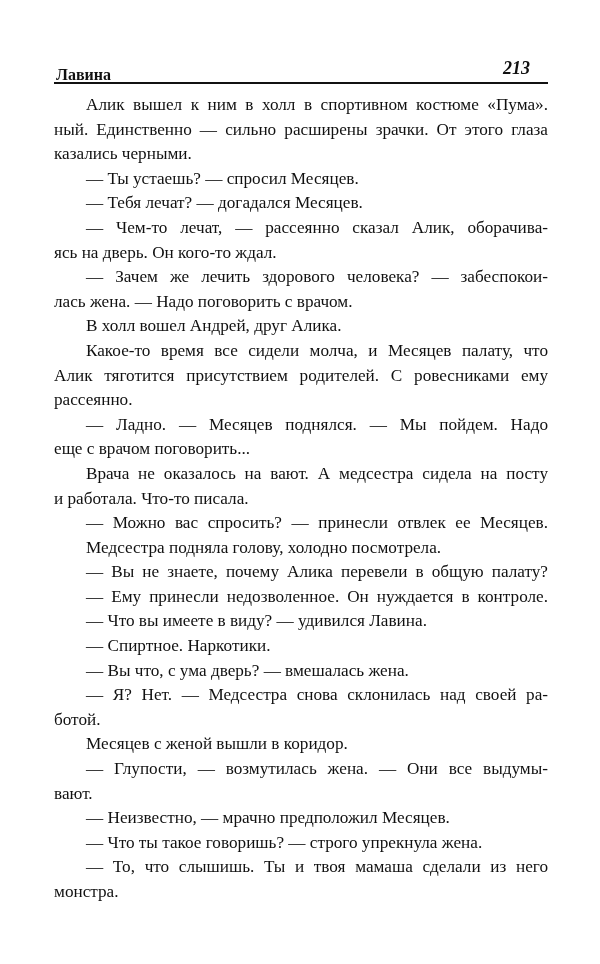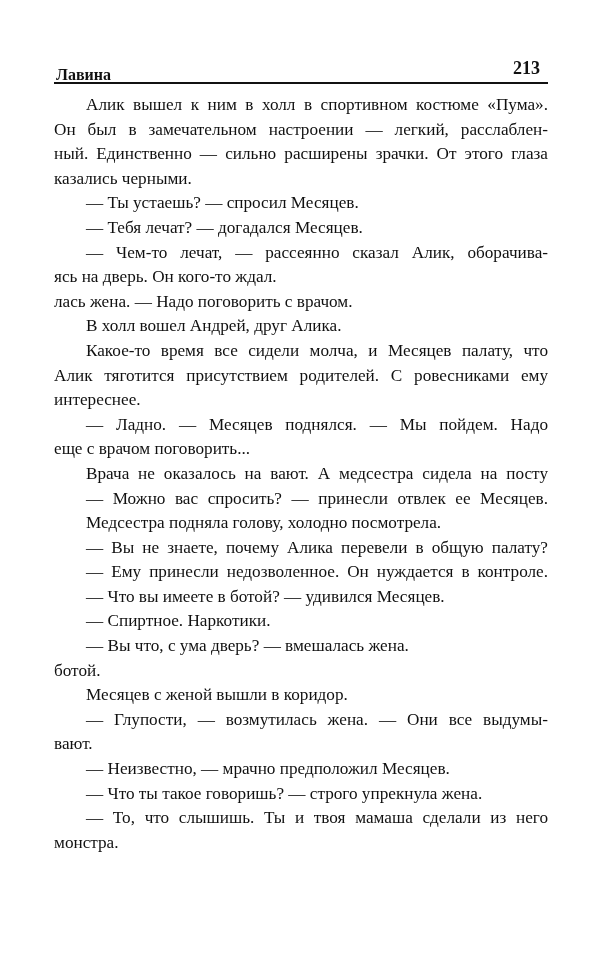--- a/index.html
+++ b/index.html
@@ -3,21 +3,21 @@
 <meta charset="utf-8">
 <style>
   html, body { margin: 0; padding: 0; background: #ffffff; }
   body { width: 600px; height: 964px; position: relative; overflow: hidden; }
   .page { position: absolute; left: 54px; top: 0; width: 494px; }
   .running-head {
     position: absolute; top: 58px; left: 0; width: 494px; height: 22px;
     font-family: "Liberation Serif", serif; font-weight: bold; color: #111;
   }
   .head-title { position: absolute; left: 2px; top: 8px; font-size: 16px; }
-  .head-num { position: absolute; right: 8px; top: 0; font-size: 18px; }
+  .head-num { position: absolute; right: 18px; top: 0; font-size: 18px; font-style: italic; }
   .rule { position: absolute; top: 82px; left: 0; width: 494px; height: 2px; background: #111; }
   .body-text {
     position: absolute; top: 93px; left: 0; width: 494px;
     font-family: "Liberation Serif", serif; font-size: 17.2px; line-height: 24.6px;
     color: #111; text-align: justify;
   }
   .line { display: block; height: 24.6px; white-space: nowrap; text-align-last: justify; }
   .line.indent { padding-left: 32px; }
   .line.last { text-align-last: left; }
 </style>
@@ -25,42 +25,44 @@
 <body>
 
 <div class="page">
   <div class="running-head">
     <span class="head-title">Лавина</span>
     <span class="head-num">213</span>
   </div>
   <div class="rule"></div>
   <div class="body-text" id="body-text">
       <span class="line indent">Алик вышел к ним в холл в спортивном костюме «Пума».</span>
-      <span class="line">Он был в замечательном настроении — легкий, расслаблен-</span>
       <span class="line">ный. Единственно — сильно расширены зрачки. От этого глаза</span>
       <span class="line last">казались черными.</span>
       <span class="line indent last">— Ты устаешь? — спросил Месяцев.</span>
       <span class="line indent last">— Тебя лечат? — догадался Месяцев.</span>
       <span class="line indent">— Чем-то лечат, — рассеянно сказал Алик, оборачива-</span>
       <span class="line last">ясь на дверь. Он кого-то ждал.</span>
+      <span class="line indent">— Зачем же лечить здорового человека? — забеспокои-</span>
       <span class="line last">лась жена. — Надо поговорить с врачом.</span>
       <span class="line indent last">В холл вошел Андрей, друг Алика.</span>
       <span class="line indent">Какое-то время все сидели молча, и Месяцев палату, что</span>
       <span class="line">Алик тяготится присутствием родителей. С ровесниками ему</span>
-      <span class="line last">интереснее.</span>
+      <span class="line last">рассеянно.</span>
       <span class="line indent">— Ладно. — Месяцев поднялся. — Мы пойдем. Надо</span>
       <span class="line last">еще с врачом поговорить...</span>
       <span class="line indent">Врача не оказалось на вают. А медсестра сидела на посту</span>
+      <span class="line last">и работала. Что-то писала.</span>
       <span class="line indent">— Можно вас спросить? — принесли отвлек ее Месяцев.</span>
       <span class="line indent last">Медсестра подняла голову, холодно посмотрела.</span>
       <span class="line indent">— Вы не знаете, почему Алика перевели в общую палату?</span>
       <span class="line indent">— Ему принесли недозволенное. Он нуждается в контроле.</span>
-      <span class="line indent last">— Что вы имеете в ботой? — удивился Месяцев.</span>
+      <span class="line indent last">— Что вы имеете в виду? — удивился Лавина.</span>
       <span class="line indent last">— Спиртное. Наркотики.</span>
       <span class="line indent last">— Вы что, с ума дверь? — вмешалась жена.</span>
+      <span class="line indent">— Я? Нет. — Медсестра снова склонилась над своей ра-</span>
       <span class="line last">ботой.</span>
       <span class="line indent last">Месяцев с женой вышли в коридор.</span>
       <span class="line indent">— Глупости, — возмутилась жена. — Они все выдумы-</span>
       <span class="line last">вают.</span>
       <span class="line indent last">— Неизвестно, — мрачно предположил Месяцев.</span>
       <span class="line indent last">— Что ты такое говоришь? — строго упрекнула жена.</span>
       <span class="line indent">— То, что слышишь. Ты и твоя мамаша сделали из него</span>
       <span class="line last">монстра.</span>
     </div>
 </div>

